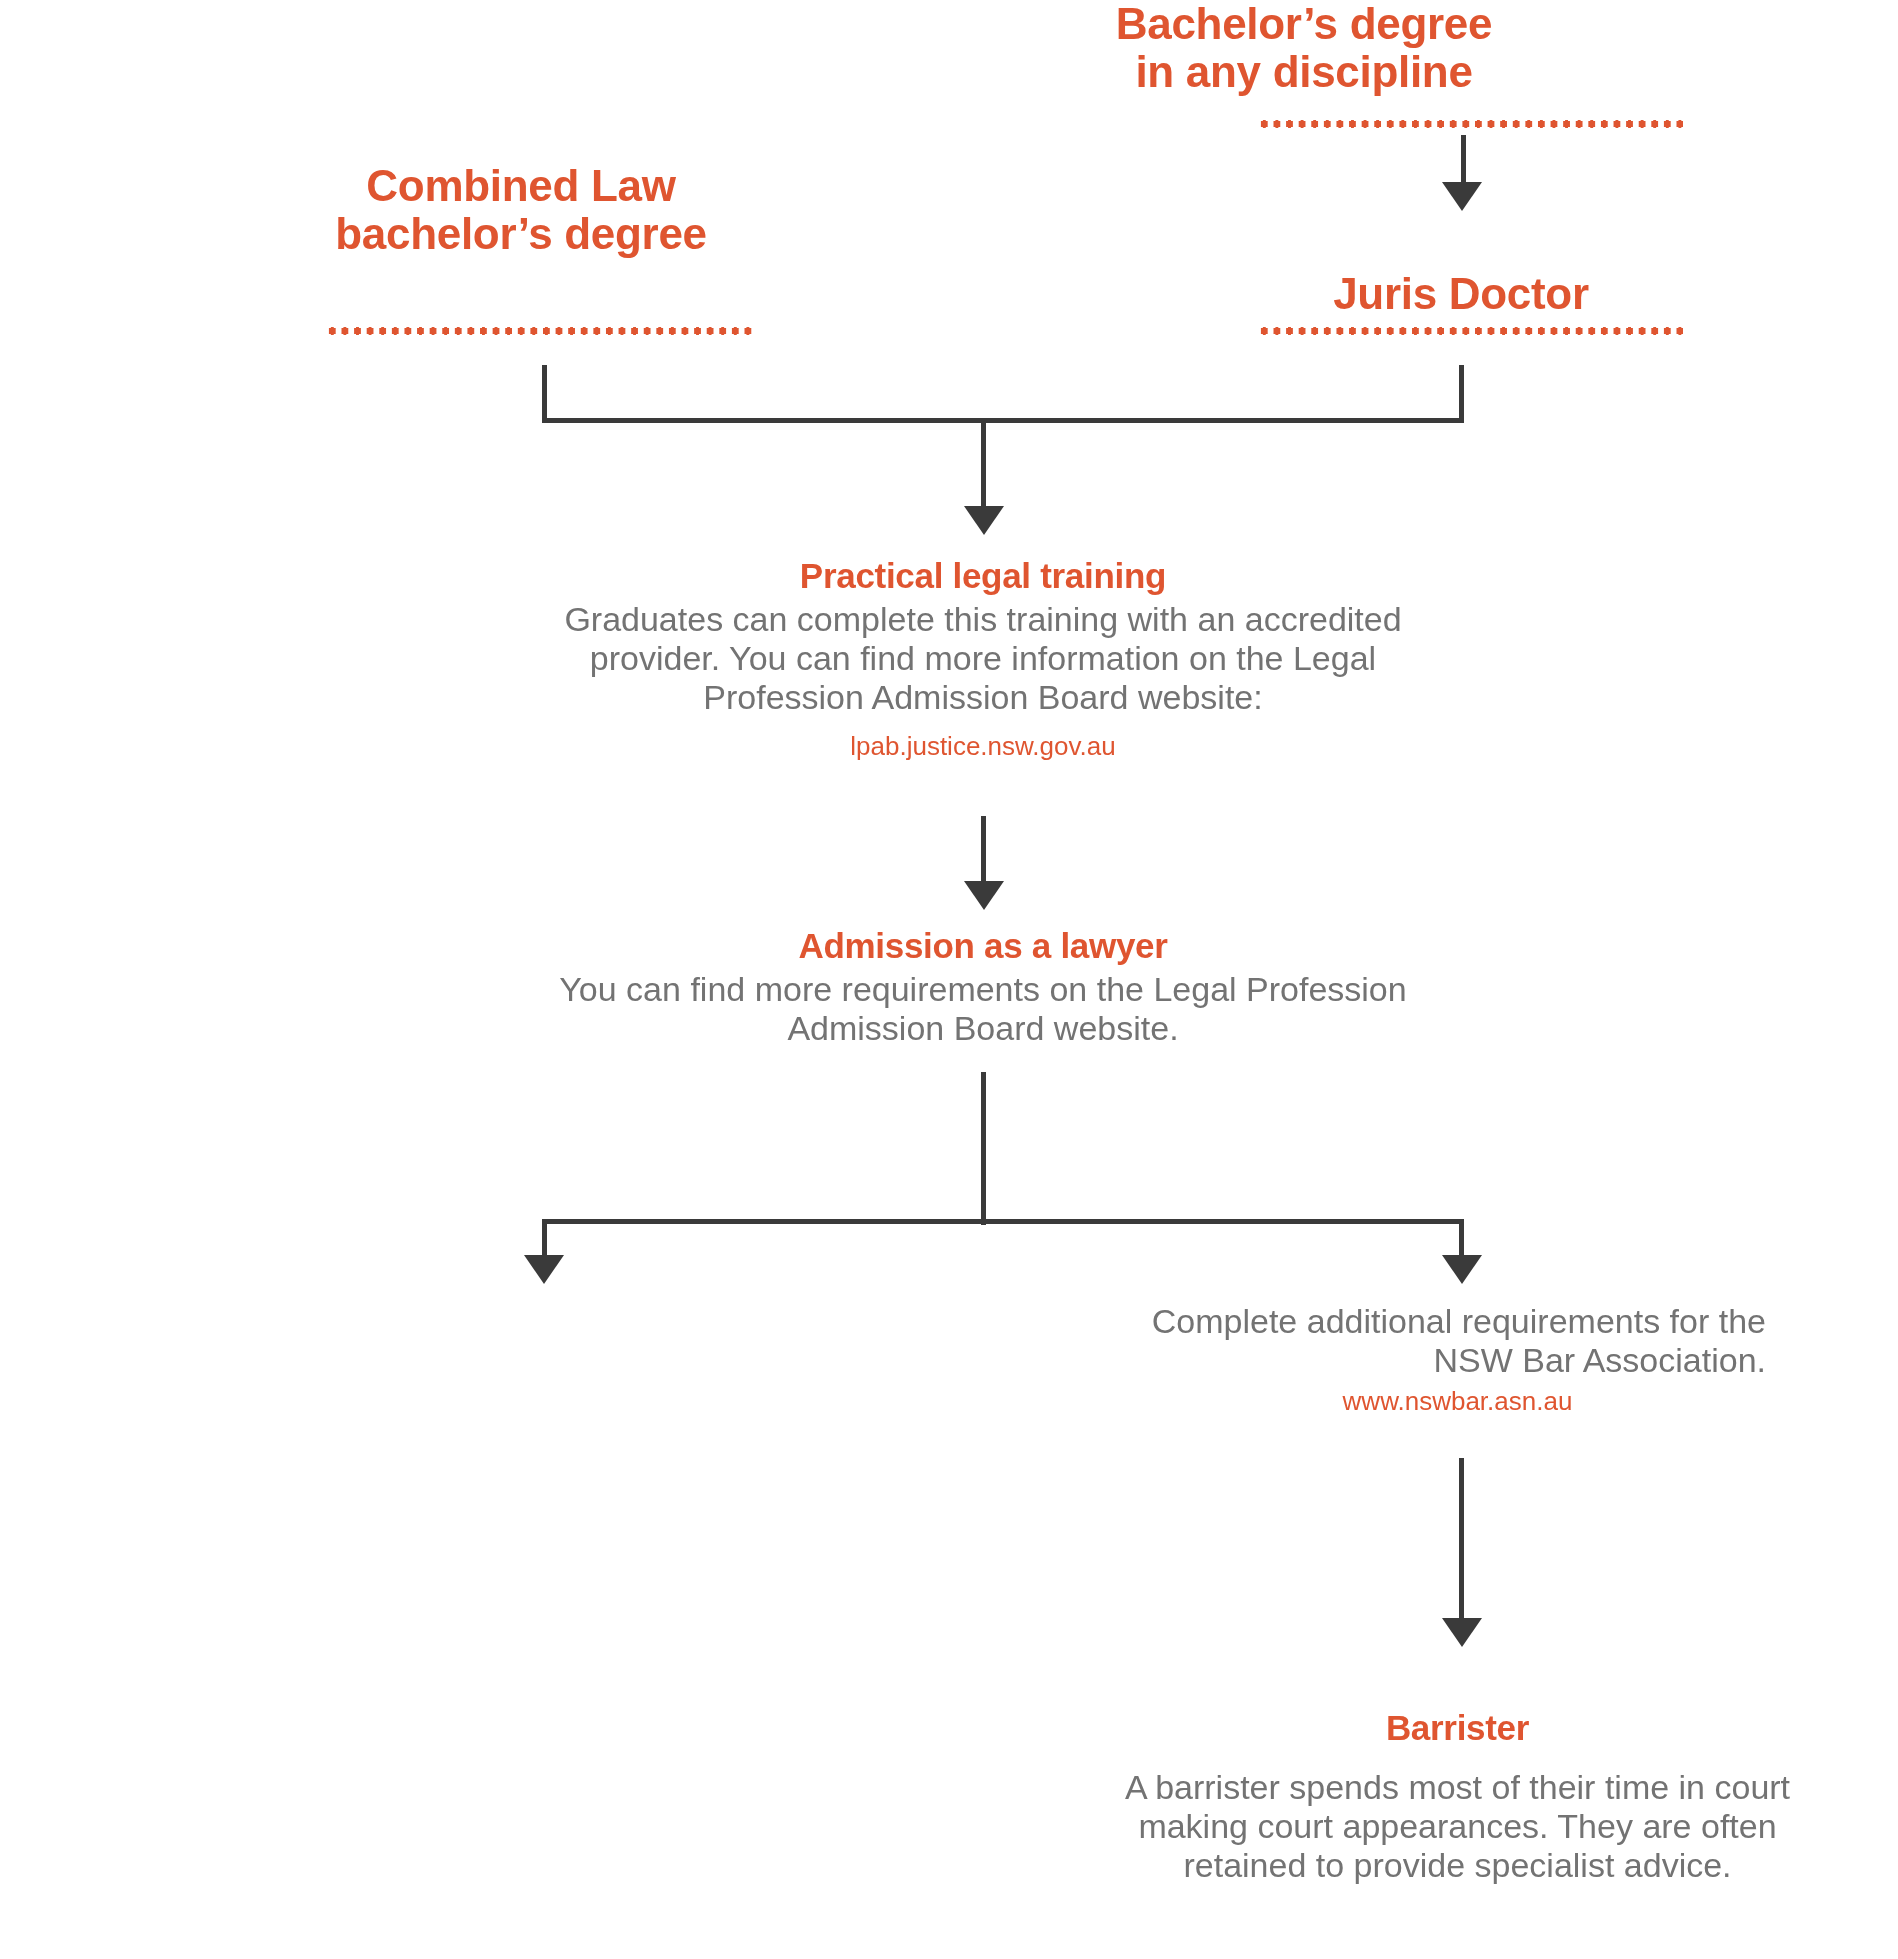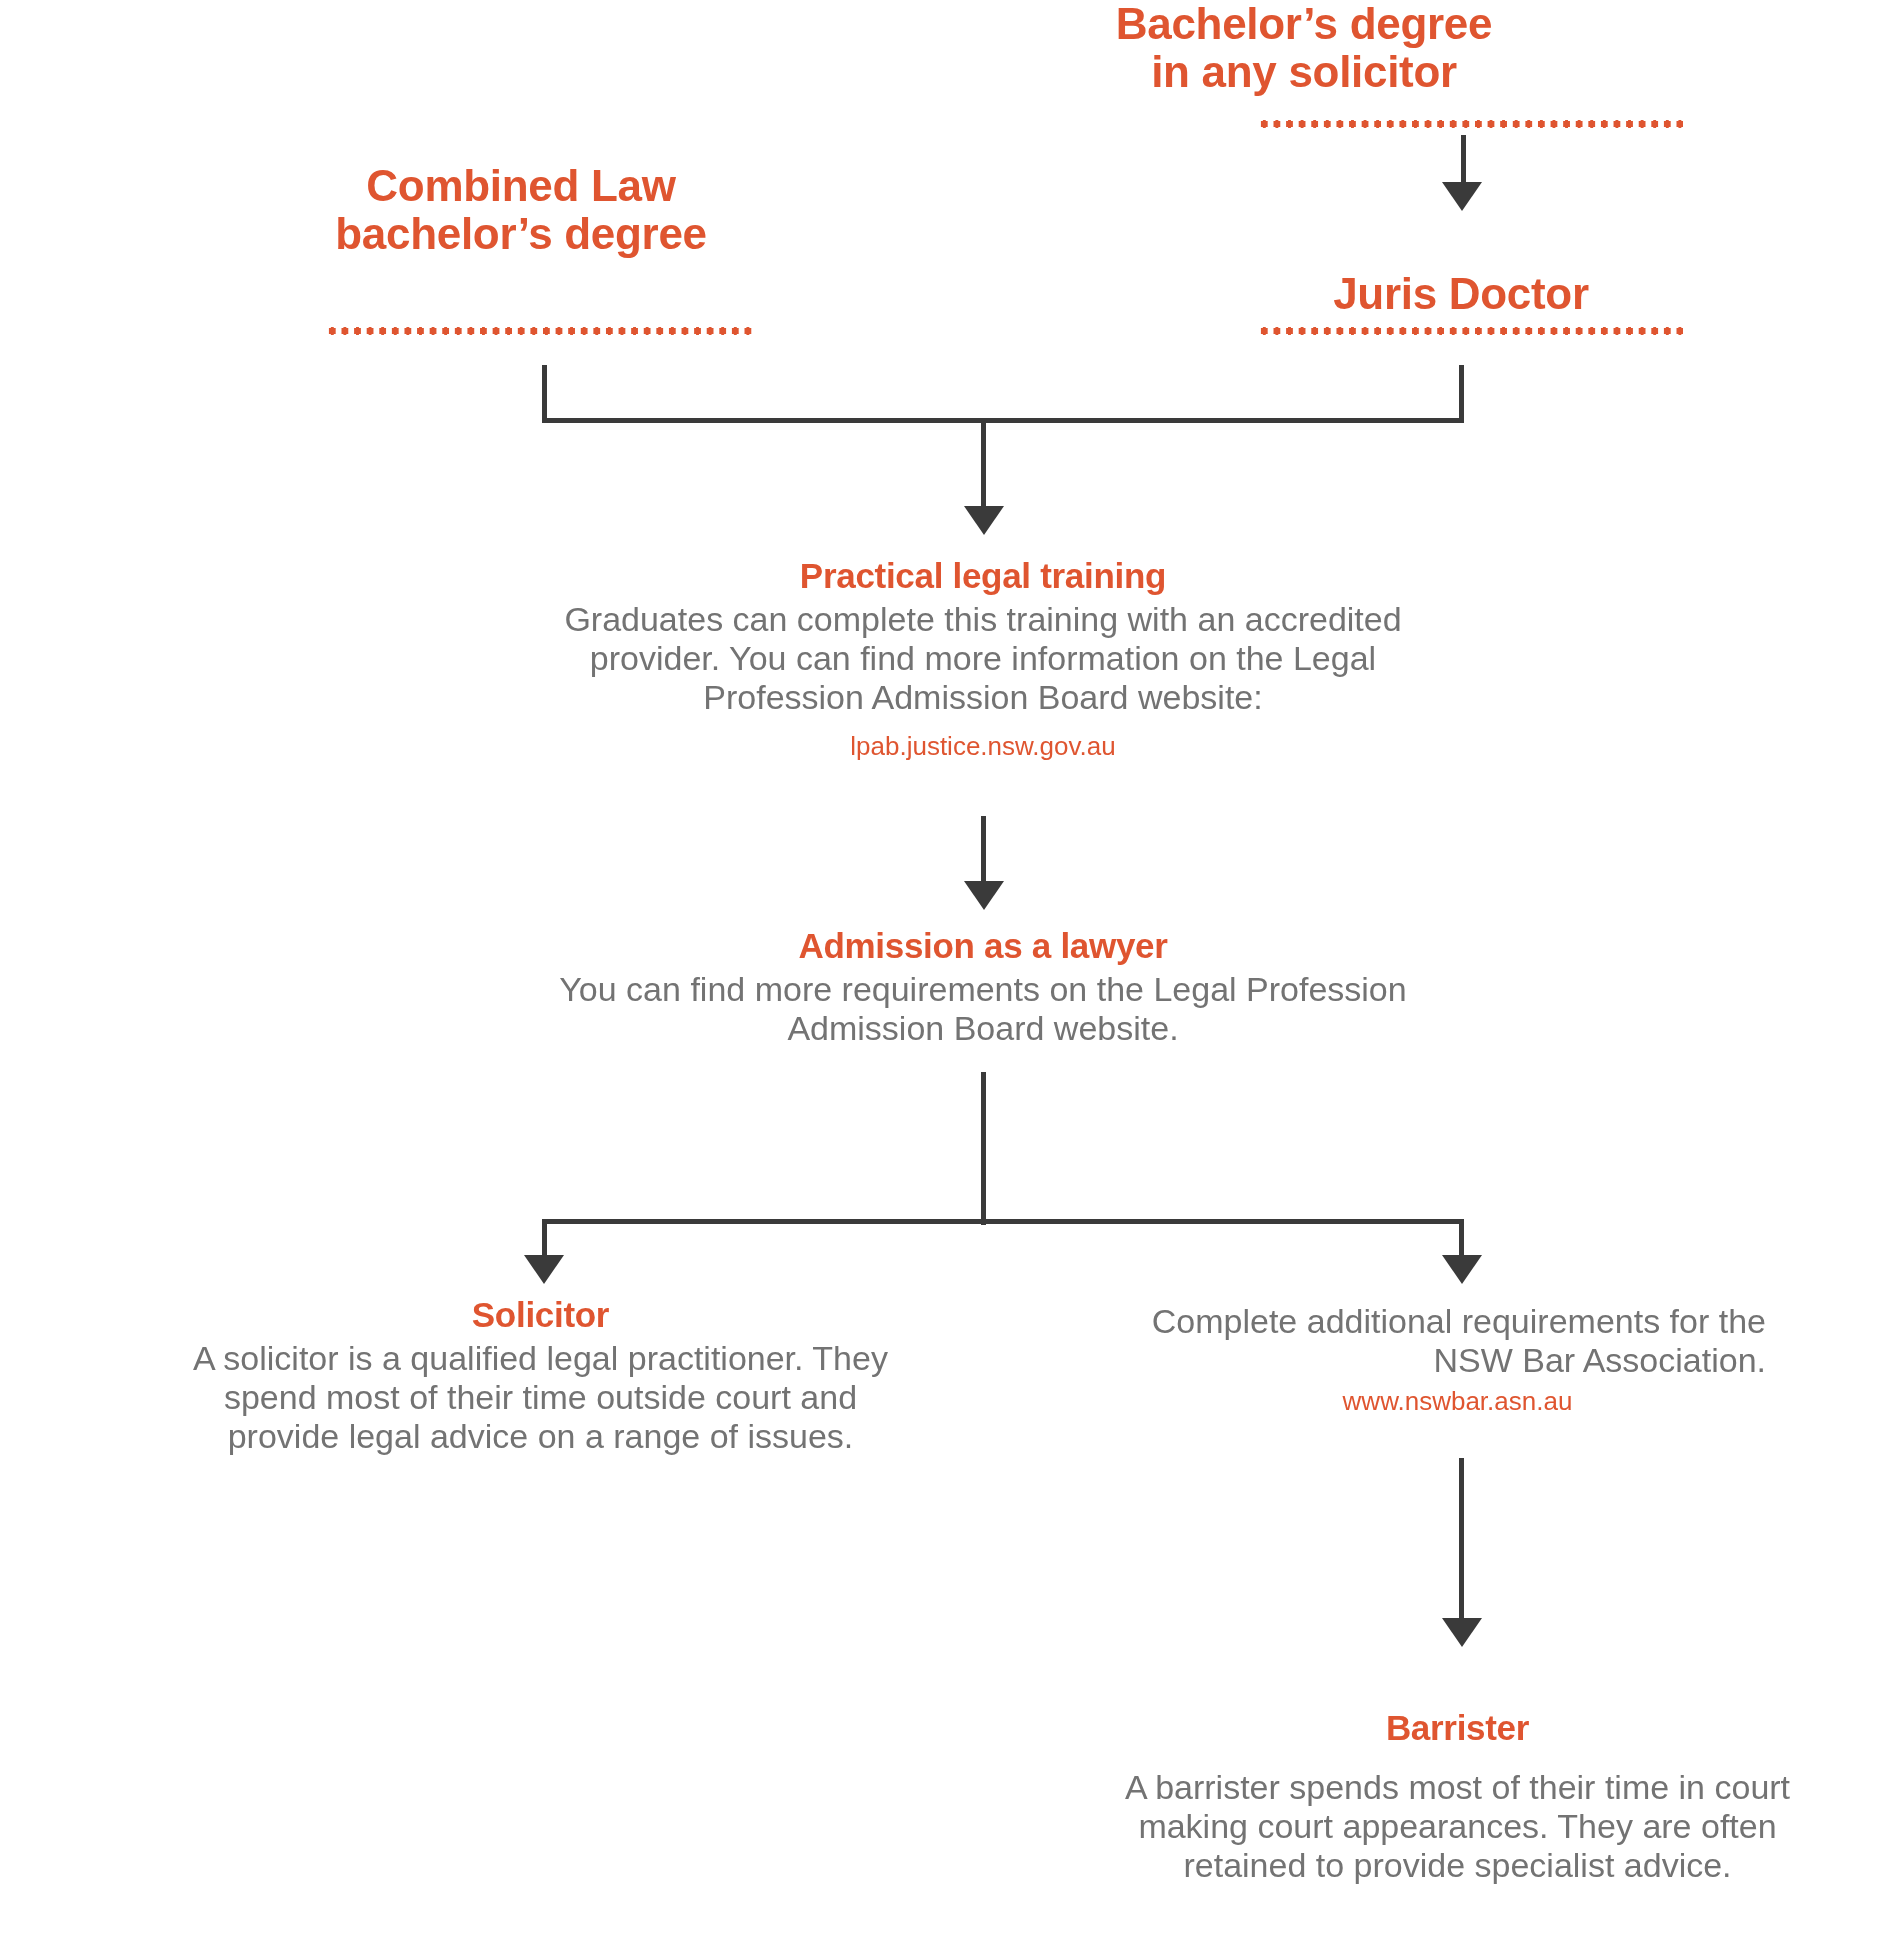--- a/index.html
+++ b/index.html
@@ -85,21 +85,21 @@
     border-top: 29px solid #3a3a3a;
   }
 </style>
 </head>
 <body>
 
 <div id="canvas">
 
   <div class="node heading h-big" style="left:966px; top:0px; width:676px;">
     <div>Bachelor’s degree</div>
-    <div>in any solicitor</div>
+    <div>in any discipline</div>
   </div>
   <div class="dotted-rule" style="left:1258px; top:120px; width:425px;"></div>
 
   <div class="vline" style="left:1461px; top:135px; height:53px;"></div>
   <div class="arrowhead" style="left:1442px; top:182px;"></div>
 
   <div class="node heading h-big" style="left:183px; top:162px; width:676px;">
     <div>Combined Law</div>
     <div>bachelor’s degree</div>
   </div>
@@ -130,24 +130,20 @@
     <div class="body-text" style="padding:0 19.3px;">You can find more requirements on the Legal Profession Admission Board website.</div>
   </div>
 
   <div class="vline" style="left:981px; top:1072px; height:153px;"></div>
   <div class="hline" style="left:542px; top:1219px; width:922px;"></div>
   <div class="vline" style="left:542px; top:1219px; height:48px;"></div>
   <div class="arrowhead" style="left:524px; top:1255px;"></div>
   <div class="vline" style="left:1459px; top:1219px; height:48px;"></div>
   <div class="arrowhead" style="left:1442px; top:1255px;"></div>
 
-  <div class="node" style="left:135px; top:1294px; width:811px;">
-    <div class="heading h-mid">Solicitor</div>
-    <div class="body-text" style="padding:0 58px;">A solicitor is a qualified legal practitioner. They spend most of their time outside court and provide legal advice on a range of issues.</div>
-  </div>
 
   <div class="node" style="left:1052px; top:1302px; width:811px;">
     <div class="body-text" style="padding:0 97px;text-align:right;">Complete additional requirements for the NSW Bar Association.</div>
     <div class="url" style="margin-top:7.7px;">www.nswbar.asn.au</div>
   </div>
 
   <div class="vline" style="left:1459px; top:1458px; height:183px;"></div>
   <div class="arrowhead" style="left:1442px; top:1618px;"></div>
 
   <div class="node" style="left:1052px; top:1707px; width:811px;">

